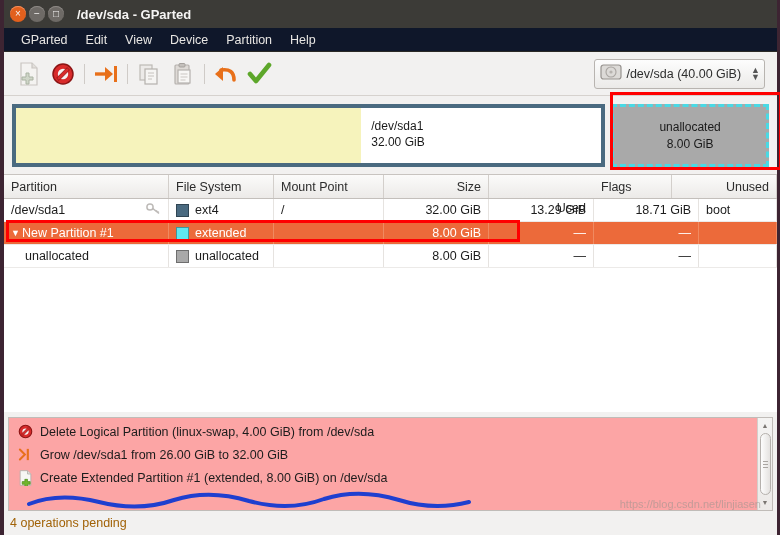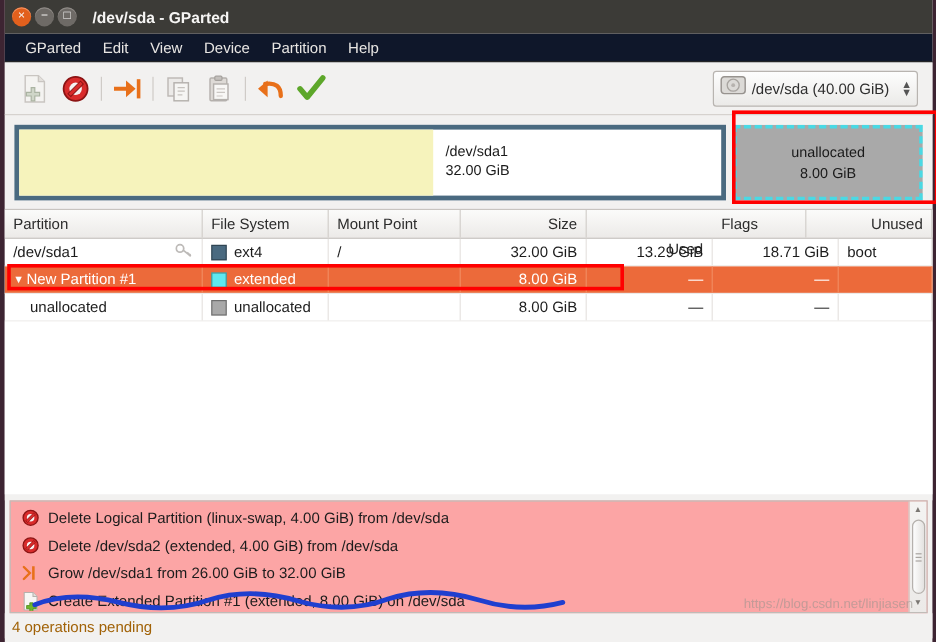--- a/index.html
+++ b/index.html
@@ -429,30 +429,20 @@
         <span class="opicon">
           <svg width="15" height="15" viewBox="0 0 24 24">
             <circle cx="12" cy="12" r="10" fill="#d92b2b" stroke="#8c1414" stroke-width="1.8"></circle>
             <circle cx="12" cy="12" r="5" fill="#f7f4f4"></circle>
             <rect x="4.6" y="10.3" width="14.8" height="3.4" transform="rotate(-45 12 12)" fill="#d92b2b" stroke="#8c1414" stroke-width="0.9"></rect>
           </svg>
         </span>
         <span>Delete Logical Partition (linux-swap, 4.00 GiB) from /dev/sda</span>
       </div>
 
-      <div class="oprow">
-        <span class="opicon">
-          <svg width="15" height="15" viewBox="0 0 24 24">
-            <circle cx="12" cy="12" r="10" fill="#d92b2b" stroke="#8c1414" stroke-width="1.8"></circle>
-            <circle cx="12" cy="12" r="5" fill="#f7f4f4"></circle>
-            <rect x="4.6" y="10.3" width="14.8" height="3.4" transform="rotate(-45 12 12)" fill="#d92b2b" stroke="#8c1414" stroke-width="0.9"></rect>
-          </svg>
-        </span>
-        <span>Delete /dev/sda2 (extended, 4.00 GiB) from /dev/sda</span>
-      </div>
 
       <div class="oprow">
         <span class="opicon">
           <svg width="15" height="15" viewBox="0 0 24 24">
             <path d="M3 4 L11 12 L3 20" stroke="#e8701a" stroke-width="3.2" fill="none" stroke-linecap="round"></path>
             <rect x="14" y="3" width="3.4" height="18" fill="#e8701a"></rect>
           </svg>
         </span>
         <span>Grow /dev/sda1 from 26.00 GiB to 32.00 GiB</span>
       </div>

